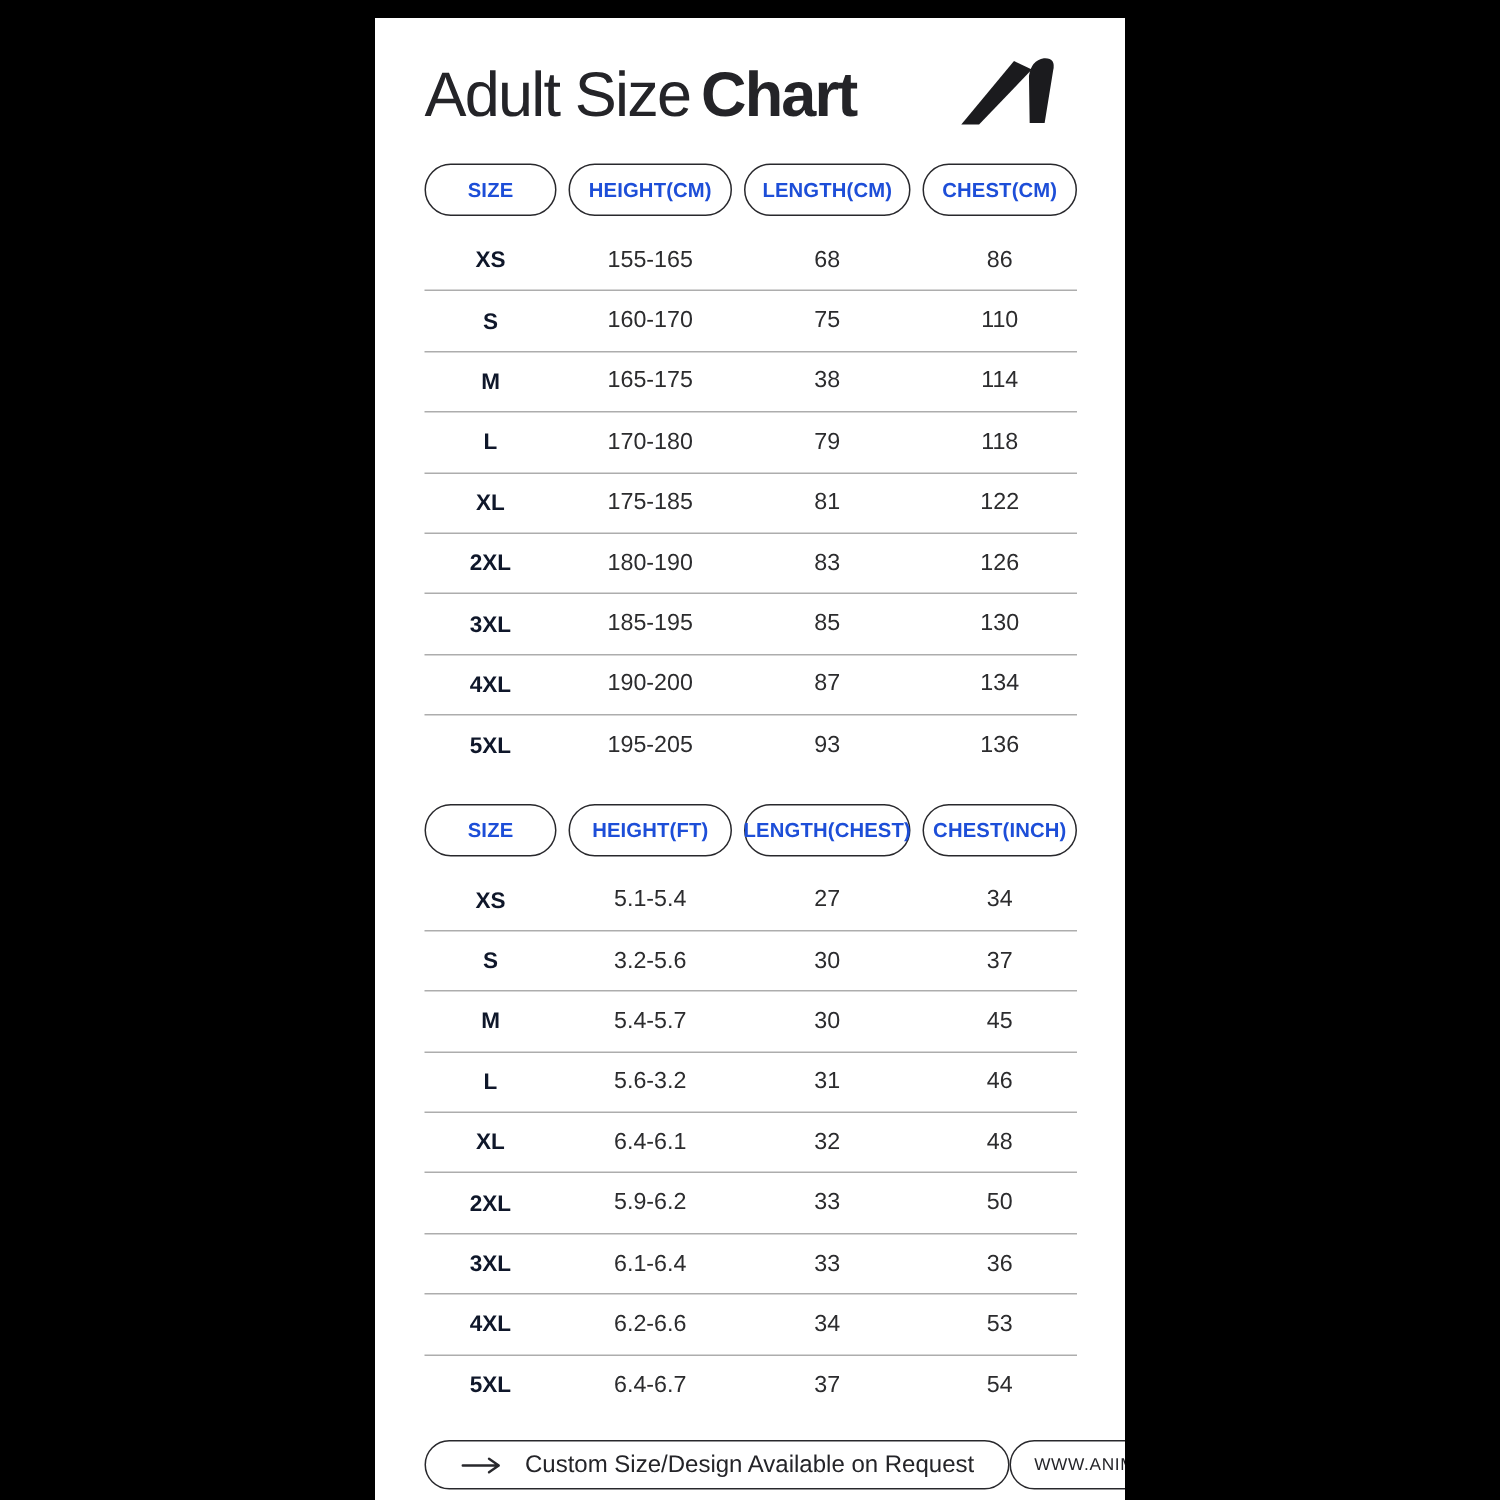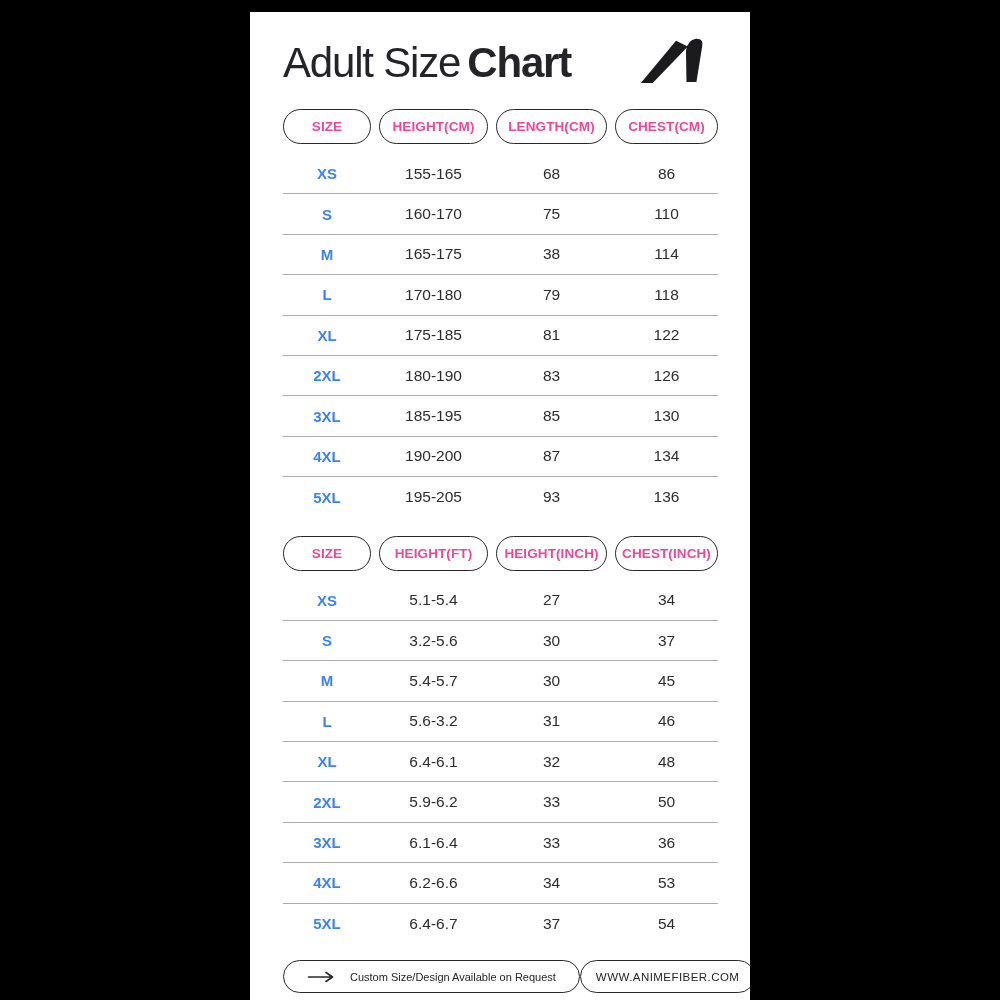--- a/index.html
+++ b/index.html
@@ -45,63 +45,63 @@
   .pill-row{height:35px;}
   .pill{
     border:1.5px solid #28282c;
     border-radius:18px;
     display:flex;
     align-items:center;
     justify-content:center;
     font-weight:700;
     font-size:13.5px;
     letter-spacing:0.1px;
-    color:#ec4899;
+    color:#1d4ed8;
     box-sizing:border-box;
     white-space:nowrap;
   }
   
   .tbody{margin-top:10px;}
   .trow{
     height:40.4px;
     align-items:center;
     border-bottom:1px solid #adadad;
     box-sizing:border-box;
   }
   .trow:last-child{border-bottom:none;}
   .cell{
     text-align:center;
     font-size:15.5px;
     color:#2c2c2e;
   }
   .size-cell{
     font-weight:700;
     font-size:15px;
-    color:#3b82f6;
+    color:#0f172a;
   }
   .table2{margin-top:18px;}
   
   .footer{
     margin-top:16px;
     display:flex;
     align-items:center;
     justify-content:space-between;
   }
   .fpill{
     height:33px;
     border:1.5px solid #28282c;
     border-radius:17px;
     display:flex;
     align-items:center;
     box-sizing:border-box;
     color:#242428;
     background:#fff;
     white-space:nowrap;
   }
-  .fpill.note{padding:0 23px;gap:15px;font-size:11px;}
+  .fpill.note{padding:0 23px;gap:15px;font-size:16px;}
   .fpill.site{padding:0 15px;font-size:11.5px;letter-spacing:0.45px;font-weight:400;}
 </style>
 </head>
 <body>
 
 <div class="page">
 
   <div class="header">
     <h1 class="title"><span>Adult Size</span> <b>Chart</b></h1>
     <svg class="logo" width="76" height="54" viewBox="0 0 80 56" aria-hidden="true">
@@ -172,21 +172,21 @@
           <span class="cell">93</span>
           <span class="cell">136</span>
         </div>
       </div>
   </section>
 
   <section class="table2">
     <div class="grid4 pill-row">
       <div class="pill">SIZE</div>
       <div class="pill">HEIGHT(FT)</div>
-      <div class="pill">HEIGHT(INCH)</div>
+      <div class="pill">LENGTH(CHEST)</div>
       <div class="pill">CHEST(INCH)</div>
     </div>
     <div class="tbody">
         <div class="grid4 trow">
           <span class="cell size-cell">XS</span>
           <span class="cell">5.1-5.4</span>
           <span class="cell">27</span>
           <span class="cell">34</span>
         </div>
         <div class="grid4 trow">

